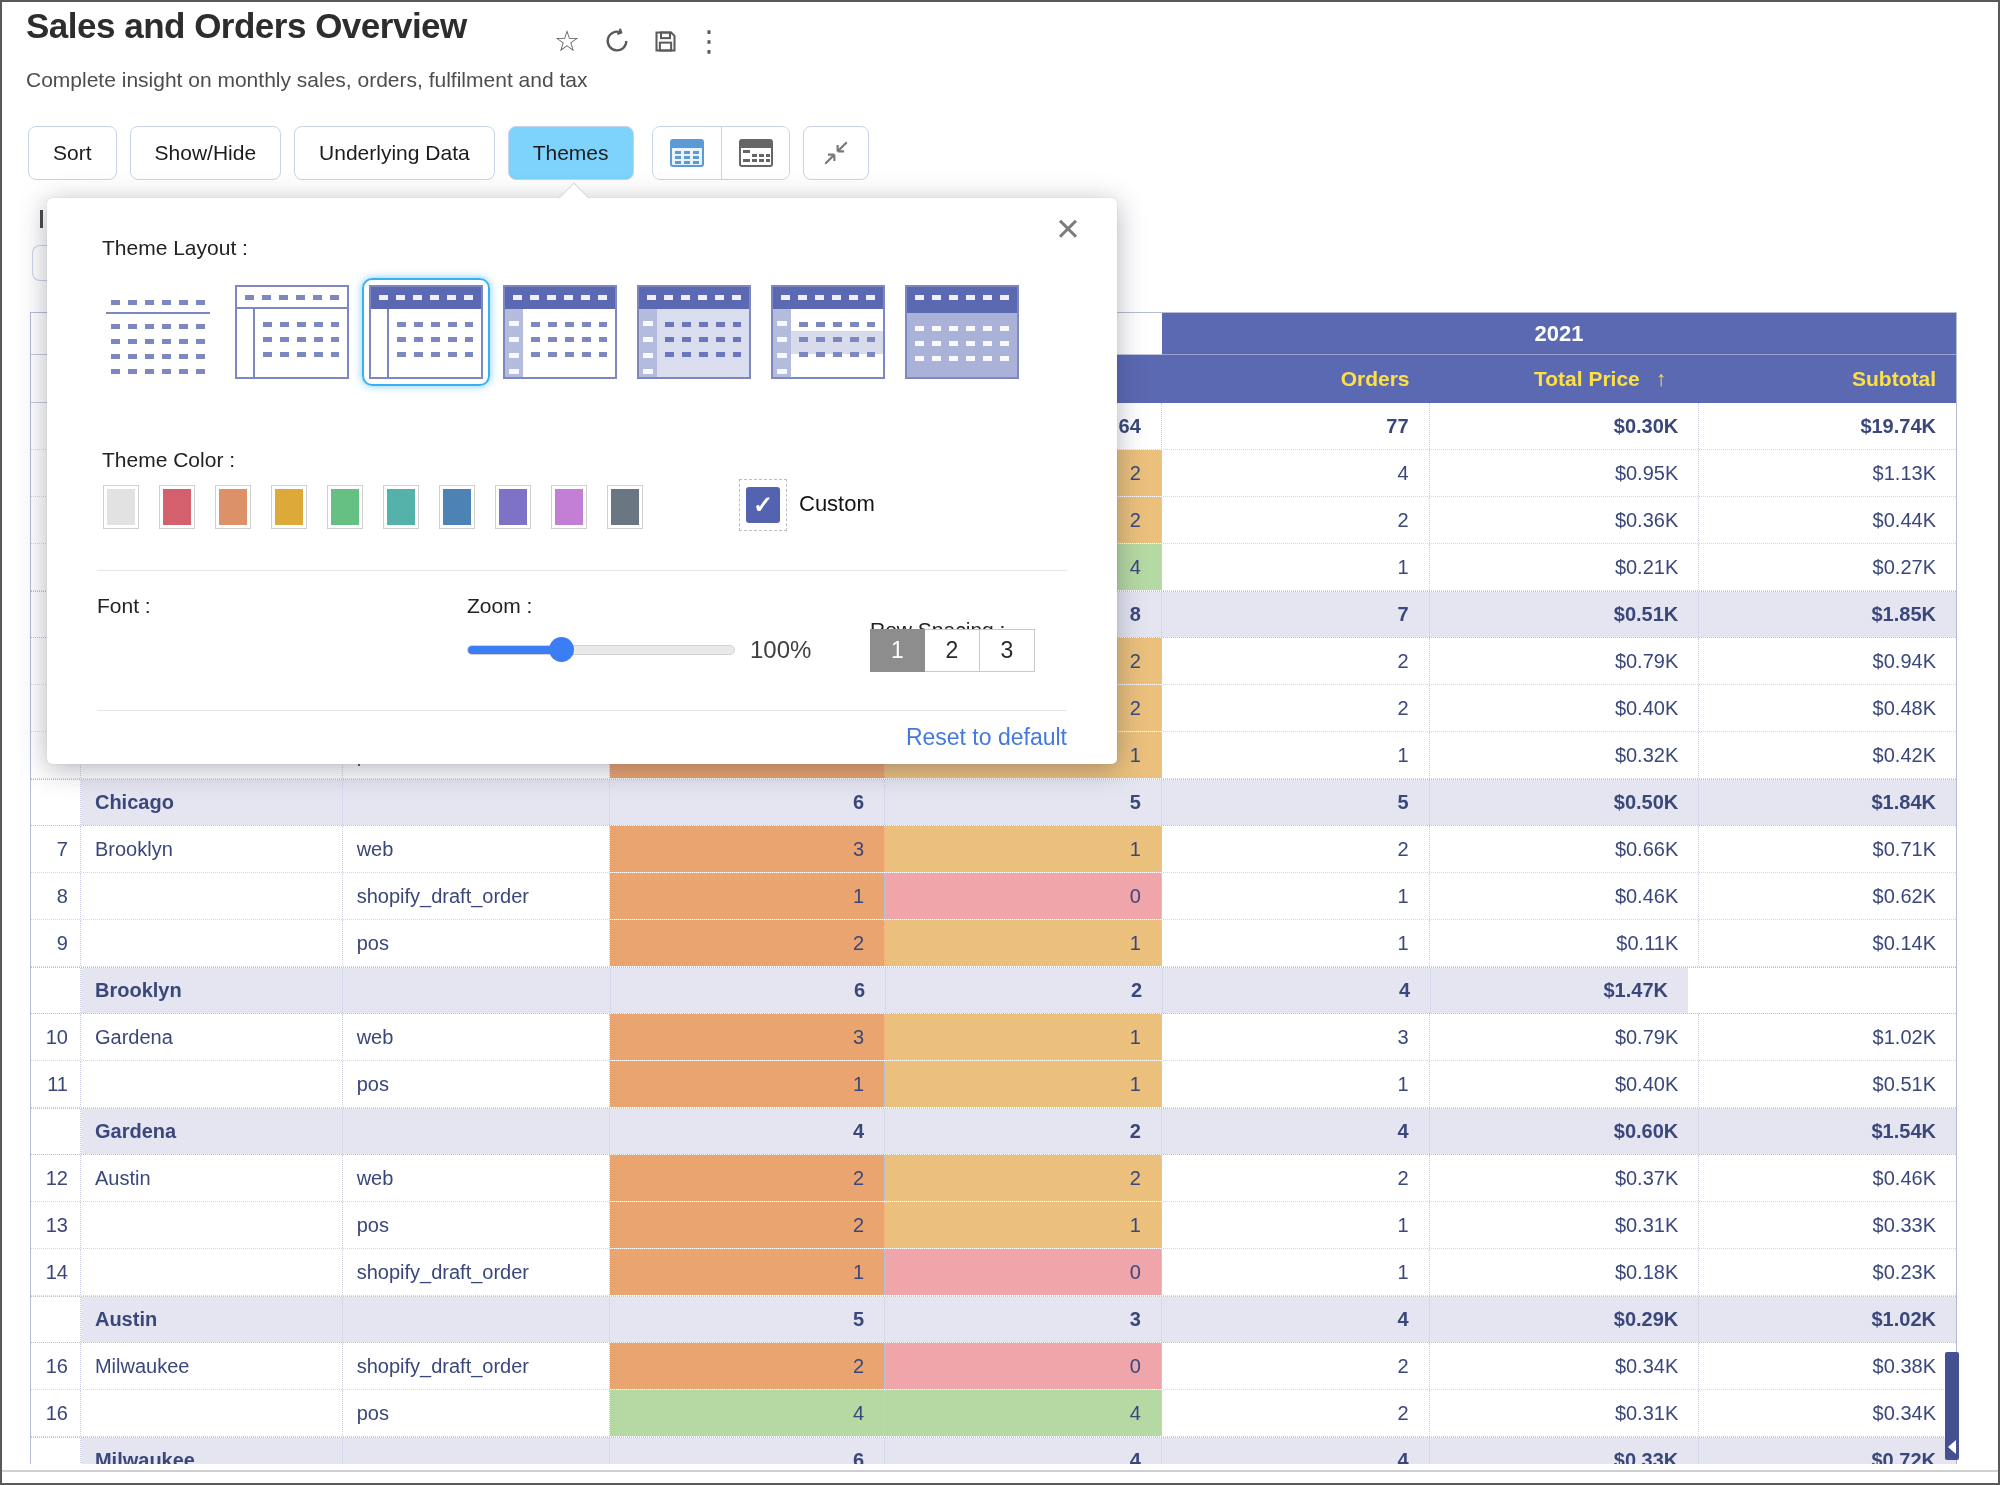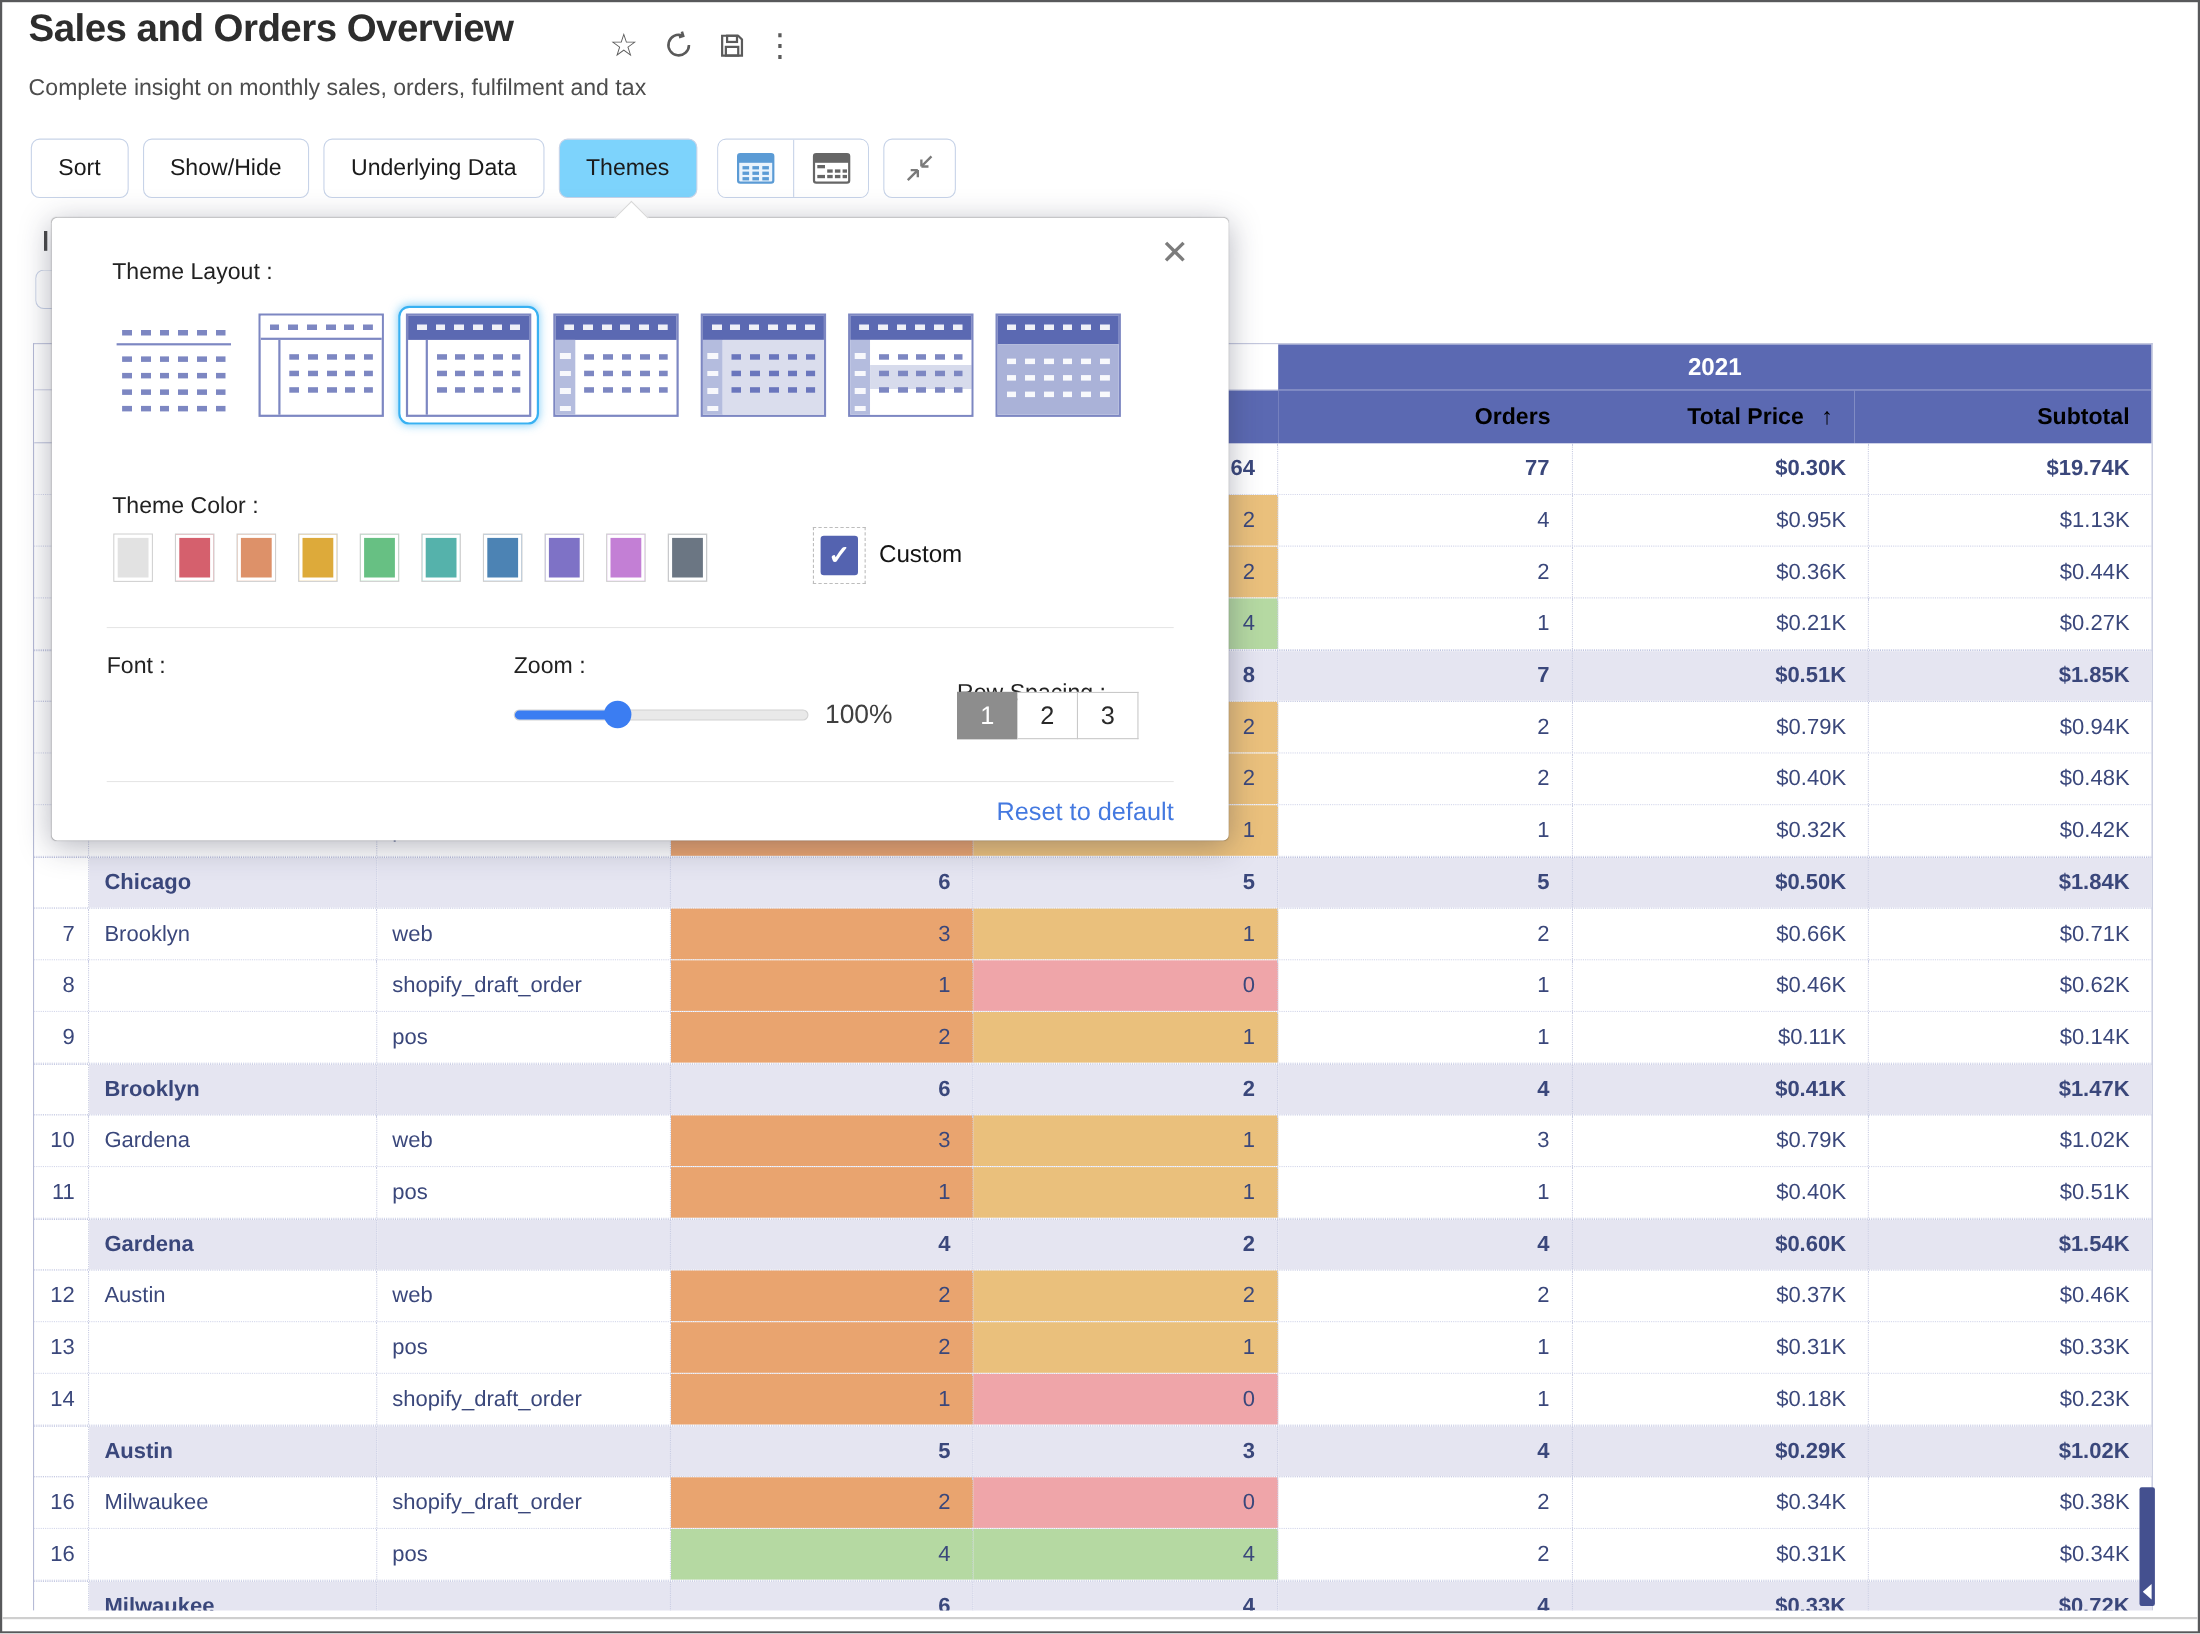--- a/index.html
+++ b/index.html
@@ -25,21 +25,21 @@
                   background:#fff; display:flex; align-items:center; justify-content:center; cursor:pointer; }
 
   
   #pivot { position:absolute; left:28px; top:310px; width:1927px; height:1152px; overflow:hidden;
            border:1px solid #b6bbd6; border-bottom:none; font-size:20px; color:var(--text,#3a477b); }
   .hband { display:flex; height:42px; }
   .hband-left { width:1132px; background:#fff; border-bottom:1px solid #c3c7de; }
   .hband-year { width:795px; background:var(--header-bg,#5b69b2); color:#fff; font-weight:bold; font-size:22px;
                 display:flex; align-items:center; justify-content:center; border-bottom:1px solid #9aa3cf; }
   .hcols { display:flex; height:48px; }
-  .hc { background:var(--header-bg,#5b69b2); color:#000000; font-weight:bold; font-size:21px;
+  .hc { background:var(--header-bg,#5b69b2); color:#fde047; font-weight:bold; font-size:21px;
         display:flex; align-items:center; justify-content:flex-end; padding-right:20px; }
   .hc-left { width:580px; background:#fff; border-bottom:1px solid #c3c7de; }
   .hc-a { width:275px; } .hc-b { width:277px; }
   .hc-orders { width:268px; } .hc-sub { width:270px; } .hc-total { width:257px; }
   .sort-arrow { margin-left:16px; font-size:21px; font-weight:bold; }
   .trow { display:flex; height:47px; border-bottom:1px dotted #d3d6ea; }
   .cell { display:flex; align-items:center; border-right:1px dotted #c9cde3; overflow:hidden; }
   .cell:last-child { border-right:none; }
   .c-num  { width:50px;  justify-content:flex-end; padding-right:12px; }
   .c-city { width:262px; padding-left:14px; }
@@ -339,21 +339,20 @@
           <div class="cell c-su vcell">$0.11K</div>
           <div class="cell c-to vcell">$0.14K</div>
         </div>
         <div class="trow summary">
           <div class="cell c-num"></div>
           <div class="cell c-city">Brooklyn</div>
           <div class="cell c-chan"></div>
           <div class="cell c-a vcell">6</div>
           <div class="cell c-b vcell">2</div>
           <div class="cell c-or vcell">4</div>
-          <div class="cell c-su vcell">$0.41K</div>
           <div class="cell c-to vcell">$1.47K</div>
         </div>
         <div class="trow data">
           <div class="cell c-num">10</div>
           <div class="cell c-city">Gardena</div>
           <div class="cell c-chan">web</div>
           <div class="cell c-a vcell" style="background: rgb(233, 164, 111);">3</div>
           <div class="cell c-b vcell" style="background: rgb(234, 192, 124);">1</div>
           <div class="cell c-or vcell">3</div>
           <div class="cell c-su vcell">$0.79K</div>

